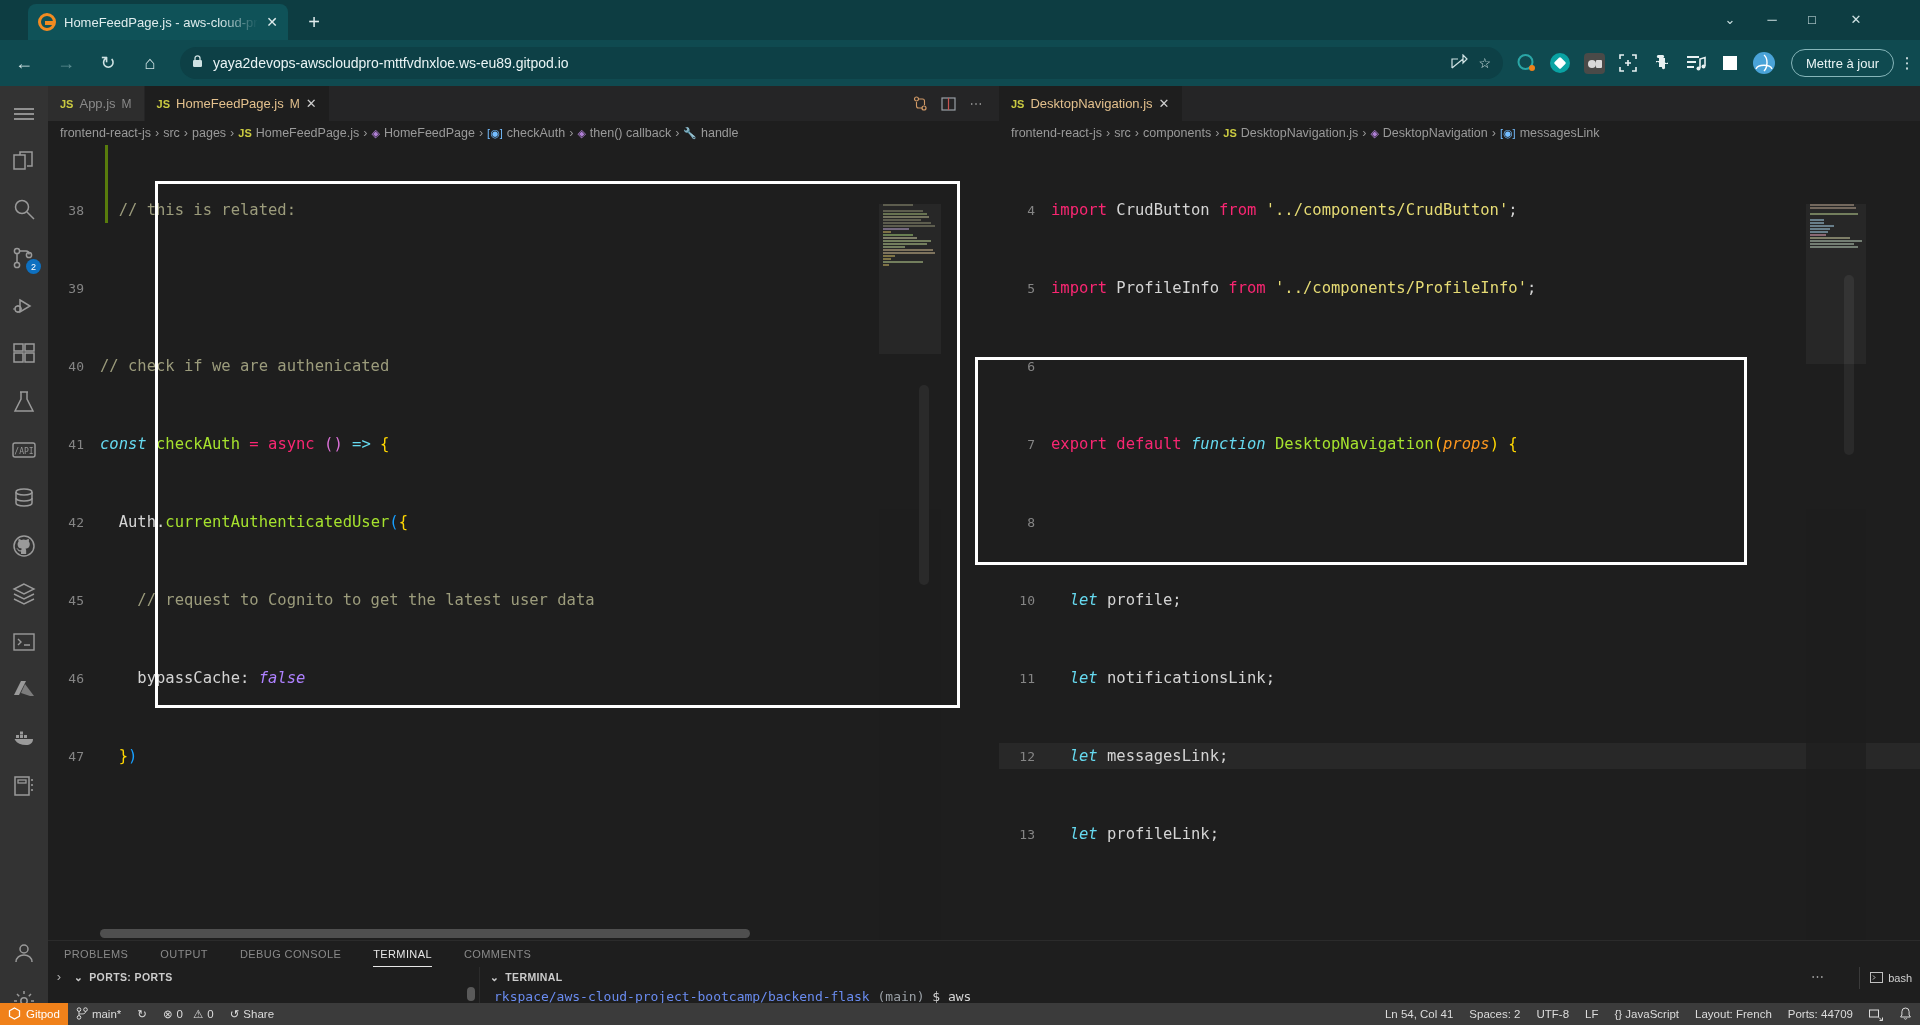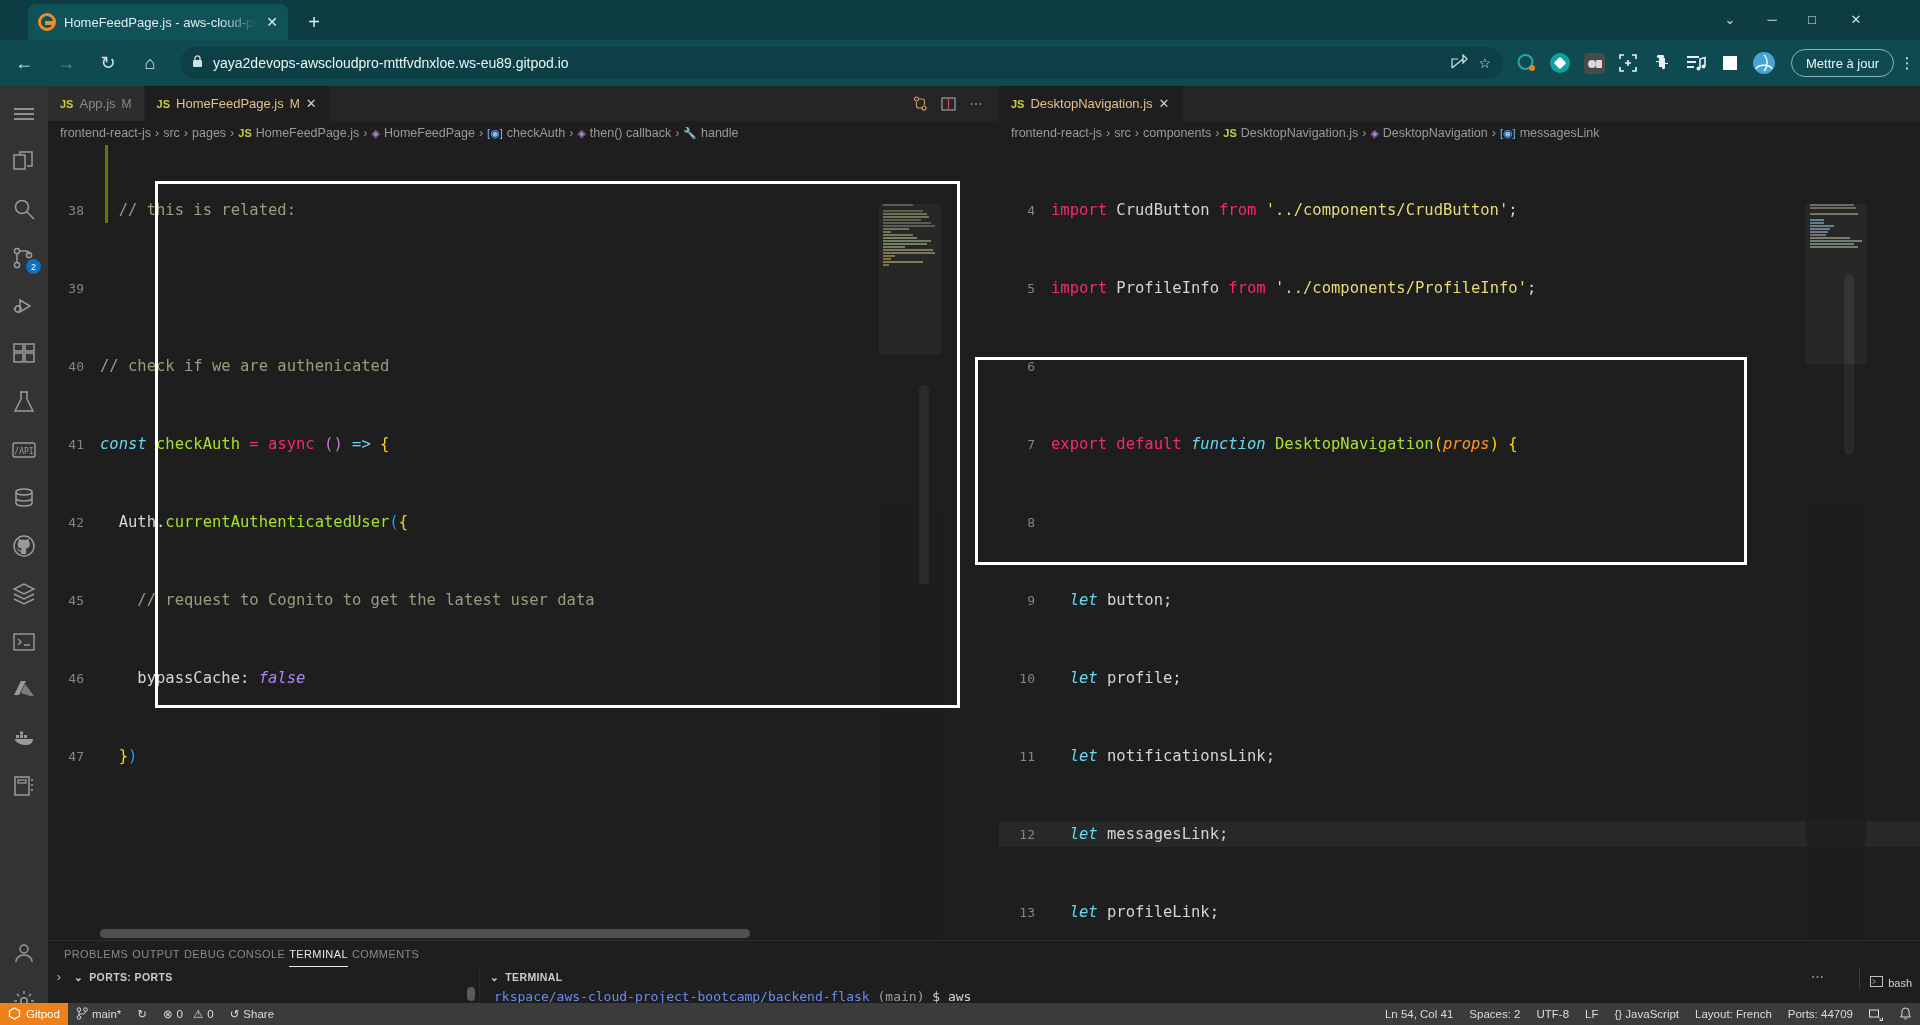--- a/index.html
+++ b/index.html
@@ -197,21 +197,21 @@
     position: absolute; right: 2px; width: 10px; background: #4f4f4f;
     border-radius: 5px;
   }
 
   
   .panel {
     position: absolute; left: 48px; top: 854px; right: 0; height: 63px;
     background: #1e1e1e; border-top: 1px solid #2b2b2b;
   }
   .panel-tabs {
-    height: 26px; display: flex; align-items: center; gap: 4px;
+    height: 26px; display: flex; align-items: center; gap: 32px;
     padding-left: 16px; font-size: 11px; letter-spacing: .4px;
   }
   .ptab { color: #8a8a8a; cursor: pointer; position: relative; height: 26px;
           display: flex; align-items: center; }
   .ptab.active { color: #e7e7e7; }
   .ptab.active::after {
     content: ""; position: absolute; left: 0; right: 0; bottom: 0;
     height: 1px; background: #e7e7e7;
   }
   .panel-body { position: absolute; top: 26px; left: 0; right: 0; bottom: 0; display:flex;}
@@ -228,21 +228,21 @@
   .termline {
     font-family: "DejaVu Sans Mono", "Liberation Mono", monospace;
     font-size: 13px; color: #6a8cf0; padding-left: 14px; margin-top: 2px;
     white-space: nowrap; overflow: hidden;
   }
   .termline .gray { color: #9aa0a6; }
   .termline .white { color: #d4d4d4; }
   .term-kebab { position:absolute; right: 96px; top: 2px; color:#bdbdbd; font-size:13px;}
   .bash-chip {
     position: absolute; right: 8px; top: 0px; font-size: 11px; color: #d0d0d0;
-    display: flex; align-items: flex-end; gap: 5px;
+    display: flex; align-items: center; gap: 5px;
     border-left: 1px solid #3a3a3a; padding-left: 10px; height: 22px;
   }
 
   
   .statusbar {
     position: absolute; left: 0; bottom: 0; width: 1920px; height: 22px;
     background: #3b3b3b; display: flex; align-items: center;
     font-size: 11.5px; color: #dcdcdc;
   }
   .gitpod-chip {
@@ -646,21 +646,20 @@
             </span>
         </div>
 
         <div class="codewrap">
           <div class="codelines">
             <span class="cline"><span class="ln">4</span><span class="code"><span class="t-key">import</span> CrudButton <span class="t-key">from</span> <span class="t-str">'../components/CrudButton'</span>;</span></span>
             <span class="cline"><span class="ln">5</span><span class="code"><span class="t-key">import</span> ProfileInfo <span class="t-key">from</span> <span class="t-str">'../components/ProfileInfo'</span>;</span></span>
             <span class="cline"><span class="ln">6</span><span class="code"></span></span>
             <span class="cline"><span class="ln">7</span><span class="code"><span class="t-key">export default</span> <span class="t-key2">function</span> <span class="t-fn">DesktopNavigation</span><span class="t-p1">(</span><span class="t-var">props</span><span class="t-p1">)</span> <span class="t-p1">{</span></span></span>
             <span class="cline"><span class="ln">8</span><span class="code"></span></span>
-            <span class="cline"><span class="ln">9</span><span class="code">  <span class="t-key2">let</span> button;</span></span>
             <span class="cline"><span class="ln">10</span><span class="code">  <span class="t-key2">let</span> profile;</span></span>
             <span class="cline"><span class="ln">11</span><span class="code">  <span class="t-key2">let</span> notificationsLink;</span></span>
             <span class="cline hl2"><span class="ln">12</span><span class="code">  <span class="t-key2">let</span> messagesLink;</span></span>
             <span class="cline"><span class="ln">13</span><span class="code">  <span class="t-key2">let</span> profileLink;</span></span>
             
             
             
             
             
             

